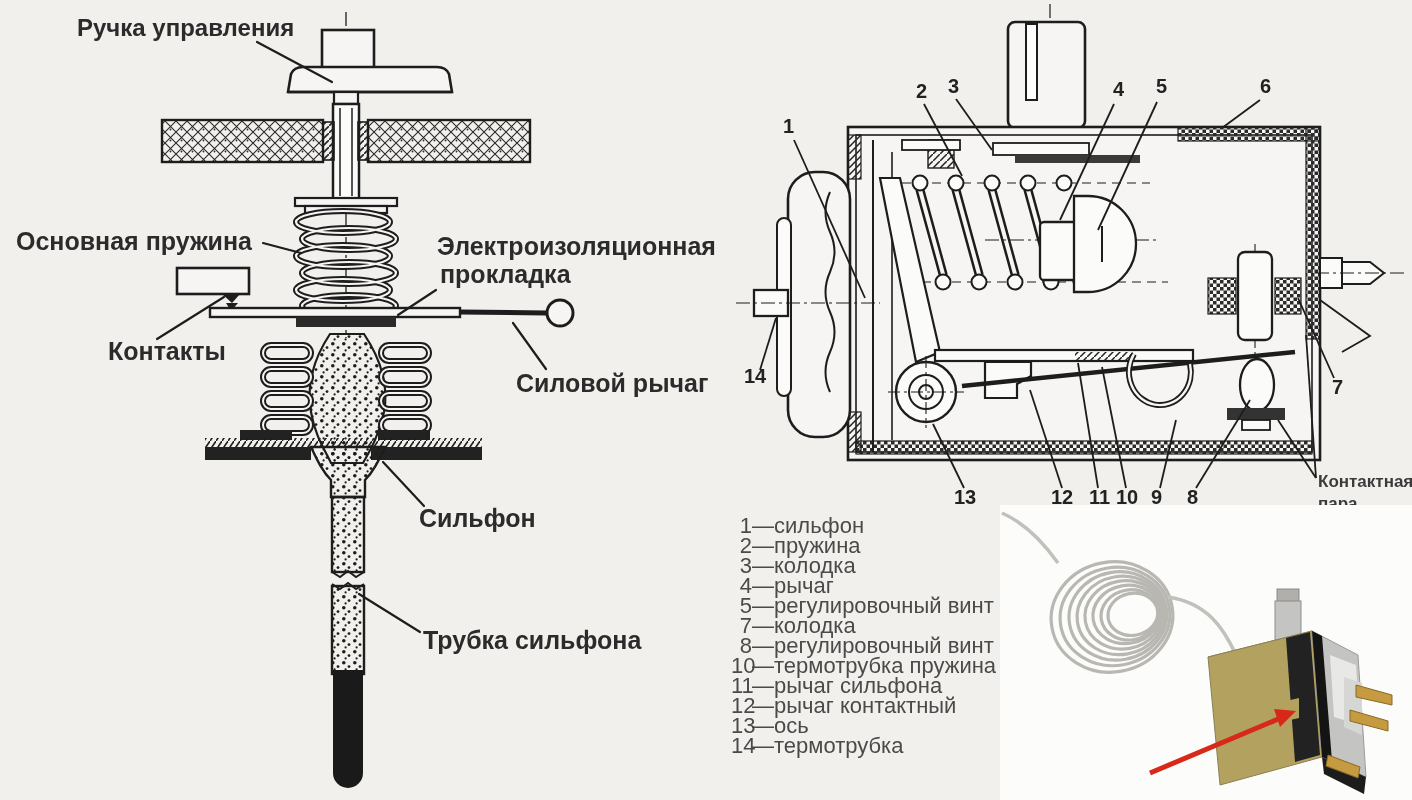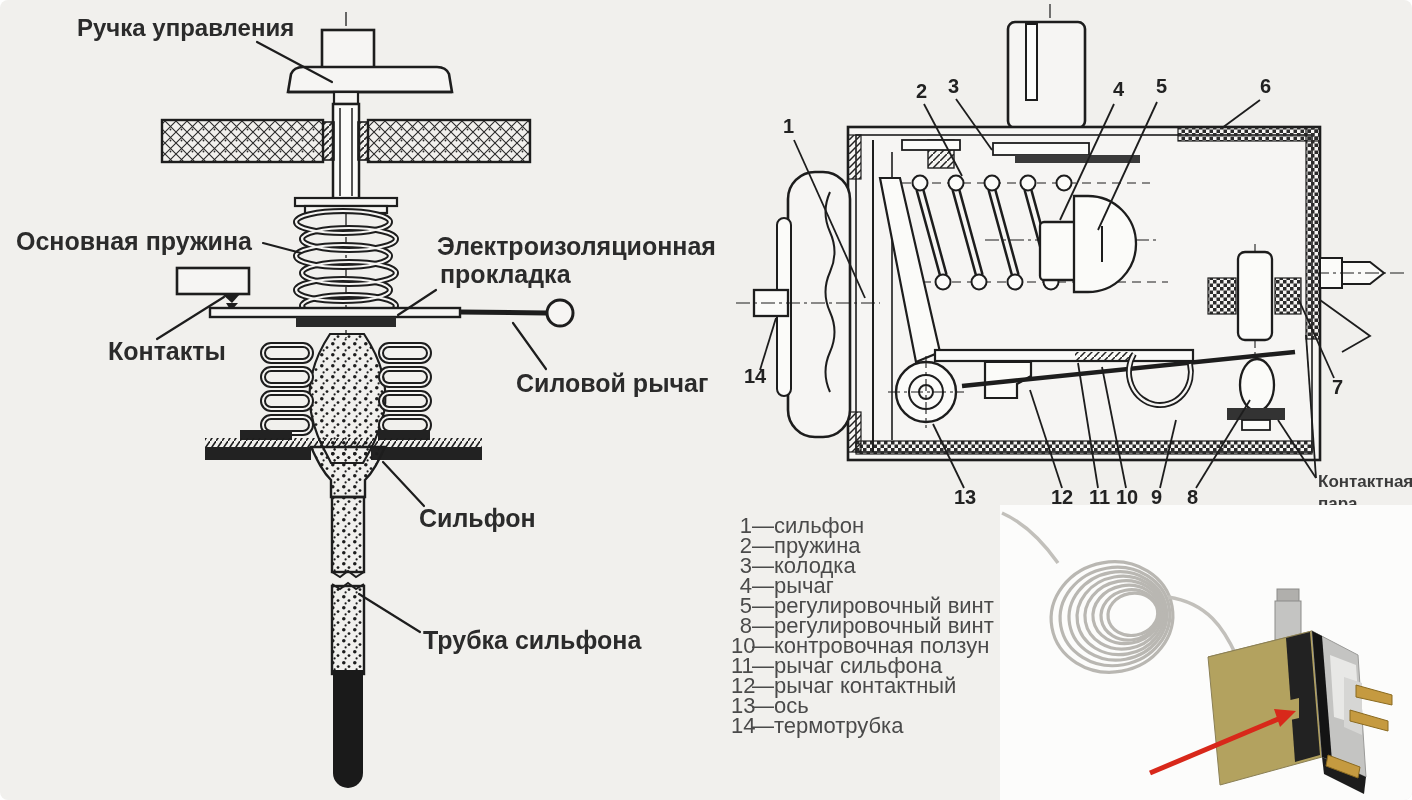--- a/index.html
+++ b/index.html
@@ -2,21 +2,21 @@
 <html style="--bg: #f1f0ed; --line: #1d1d1d; --photo-bg: #fcfcfb; --red: #d8281a; --brass: #b3a25f; --silver: #c4c4c2; --gold: #c59a40;"><head>
 <meta charset="utf-8">
 <style>
   :root{
     --bg:#f1f0ed; --line:#1d1d1d; --photo-bg:#fcfcfb; --red:#d8281a;
     --brass:#b3a25f; --silver:#c4c4c2; --gold:#c59a40;
   }
   *{box-sizing:border-box;}
   html,body{margin:0;padding:0;}
   body{font-family:"Liberation Sans",sans-serif;background:#ffffff;}
-  .canvas{position:relative;width:1412px;height:800px;background:var(--bg);overflow:hidden;border-radius:8px;}
+  .canvas{position:relative;width:1412px;height:800px;background:var(--bg);overflow:hidden;}
   .svg-abs{position:absolute;}
   #left-svg{left:0;top:0;}
   #right-svg{left:730px;top:0;}
   #photo-wrap{position:absolute;left:1000px;top:505px;width:412px;height:295px;background:var(--photo-bg);}
   .diagram-label{font-family:"Liberation Sans",sans-serif;font-weight:700;fill:#2b2b2b;}
   .callout-num{font-family:"Liberation Sans",sans-serif;font-weight:700;font-size:20px;fill:#222;}
   .small-label{font-family:"Liberation Sans",sans-serif;font-weight:600;font-size:17px;fill:#3b3b3b;}
   #legend{position:absolute;left:731px;top:516px;color:#4a4a4a;font-size:22px;line-height:20px;}
   .legend-row{white-space:nowrap;}
   .legend-row .num{display:inline-block;width:21px;text-align:right;}
@@ -325,22 +325,23 @@
     <text class="small-label" x="588" y="487">Контактная</text>
     <text class="small-label" x="588" y="509">пара</text>
   </svg>
 
   <div id="legend">
       <div class="legend-row"><span class="num">1</span><span>—</span><span>сильфон</span></div>
       <div class="legend-row"><span class="num">2</span><span>—</span><span>пружина</span></div>
       <div class="legend-row"><span class="num">3</span><span>—</span><span>колодка</span></div>
       <div class="legend-row"><span class="num">4</span><span>—</span><span>рычаг</span></div>
       <div class="legend-row"><span class="num">5</span><span>—</span><span>регулировочный винт</span></div>
+      <div class="legend-row"><span class="num">7</span><span>—</span><span>колодка</span></div>
       <div class="legend-row"><span class="num">8</span><span>—</span><span>регулировочный винт</span></div>
-      <div class="legend-row"><span class="num">10</span><span>—</span><span>контровочная ползун</span></div>
+      <div class="legend-row"><span class="num">10</span><span>—</span><span>термотрубка пружина</span></div>
       <div class="legend-row"><span class="num">11</span><span>—</span><span>рычаг сильфона</span></div>
       <div class="legend-row"><span class="num">12</span><span>—</span><span>рычаг контактный</span></div>
       <div class="legend-row"><span class="num">13</span><span>—</span><span>ось</span></div>
       <div class="legend-row"><span class="num">14</span><span>—</span><span>термотрубка</span></div>
     </div>
 
   <div id="photo-wrap">
     <svg width="412" height="295" viewBox="0 0 412 295">
 
       <g fill="none">

